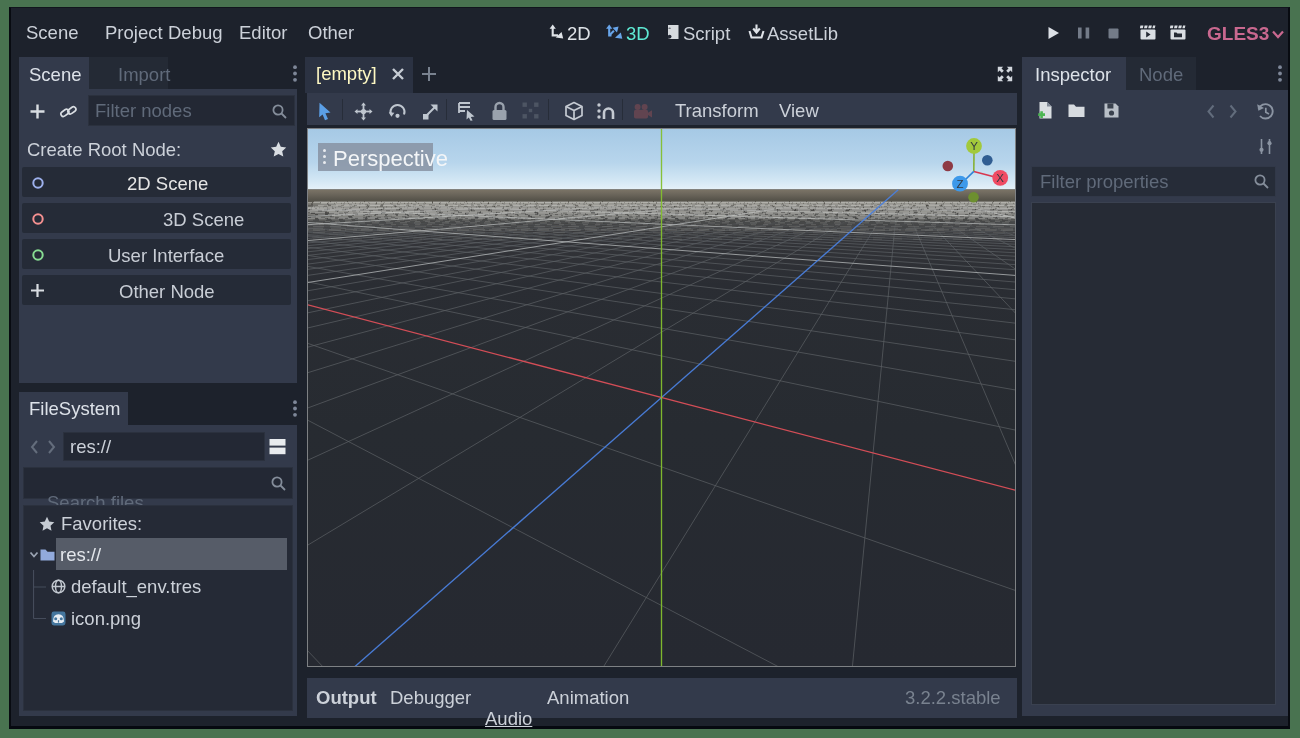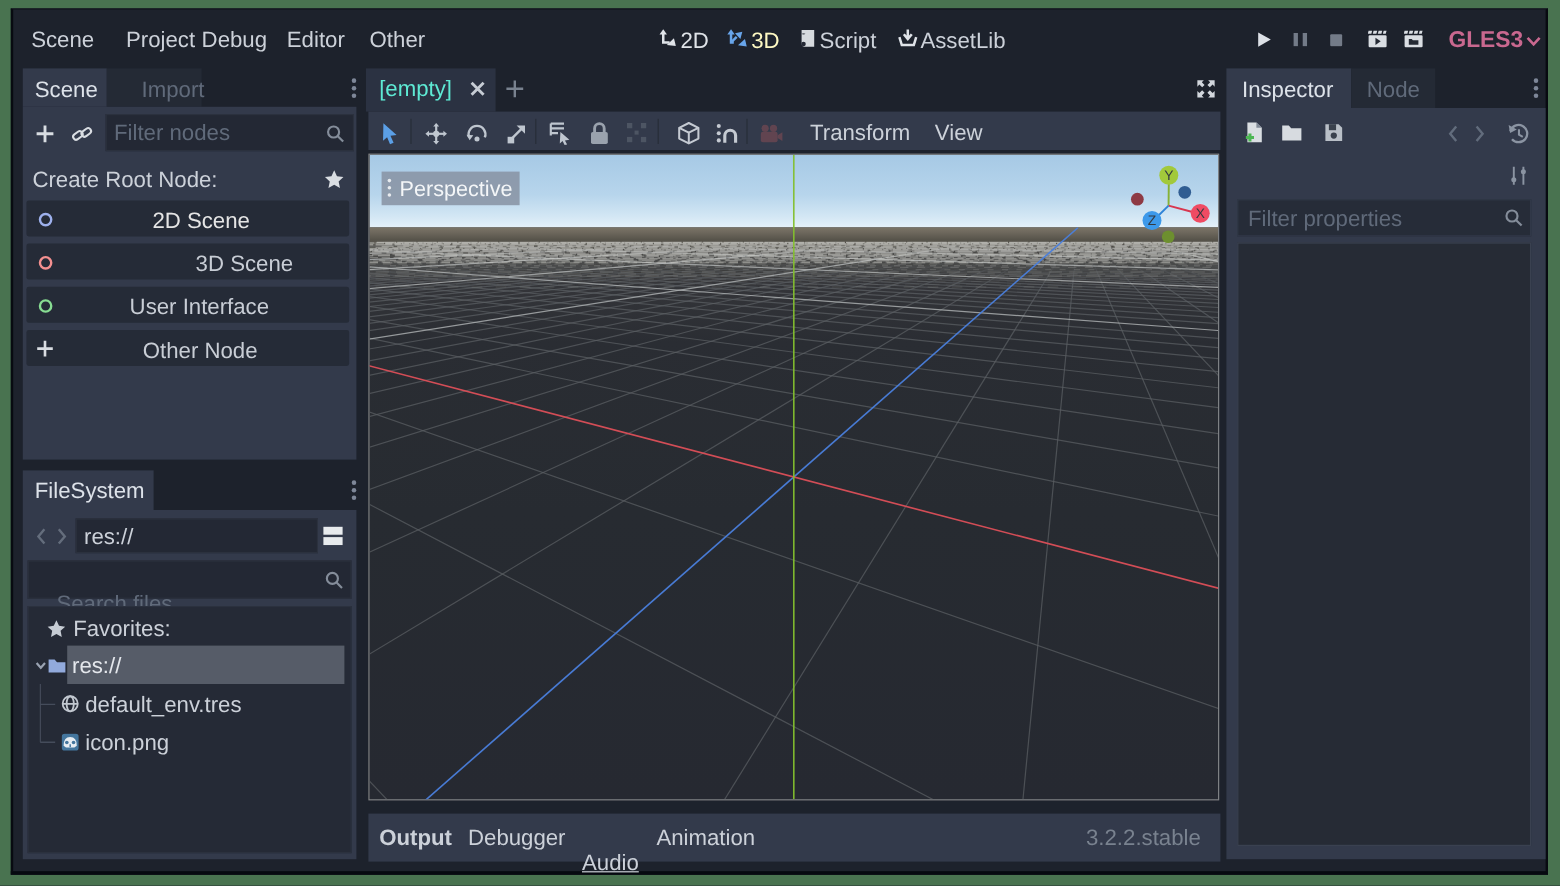--- a/index.html
+++ b/index.html
@@ -32,21 +32,21 @@
   <path d="M15.2 14.4 L13.6 7.9 L7.7 13.4 Z" fill="#dfe3e8"></path>
 </svg>
 <div class="txt" style="left:567px; top:25px; color:#dfe3e8;">2D</div>
 <svg class="abs" style="left:605px; top:24px;" width="18" height="16" viewBox="0 0 18 16">
   <path d="M4.2 3.5 V11.4 H6.5" stroke="#68a5ea" stroke-width="2.1" fill="none"></path>
   <path d="M4.2 0.4 L1.1 4.7 H7.3 Z" fill="#68a5ea"></path>
   <path d="M4.9 10.7 L8.9 6.7" stroke="#68a5ea" stroke-width="2.1" fill="none"></path>
   <path d="M13.6 2.4 L7.5 3.7 L12 8.6 Z" fill="#68a5ea"></path>
   <path d="M17.3 14.8 L15.8 8.6 L10 13.8 Z" fill="#68a5ea"></path>
 </svg>
-<div class="txt" style="left:626px; top:25px; color:#fef9c3;">3D</div>
+<div class="txt" style="left:626px; top:25px; color:#5eead4;">3D</div>
 <svg class="abs" style="left:665px; top:23px;" width="16" height="18" viewBox="0 0 16 18">
   <path d="M3 2 H13.5 V16 H5.5 Q3 16 3 13.5 Z" fill="#d6dade"></path>
   <path d="M3 5.2 Q4.6 3.6 6.2 5.2 Q4.6 6.8 3 5.2 Z" fill="#22273199"></path>
   <circle cx="4.6" cy="13.6" r="1.9" fill="#232834"></circle>
 </svg>
 <div class="txt" style="left:683px; top:25px;">Script</div>
 <svg class="abs" style="left:748px; top:23px;" width="17" height="18" viewBox="0 0 17 18">
   <path d="M8.5 1.5 V8.5 M5.2 5.5 L8.5 9.5 L11.8 5.5" stroke="#dfe3e8" stroke-width="2.1" fill="none"></path>
   <path d="M1.5 8 L3.5 14.5 H13.5 L15.5 8" stroke="#dfe3e8" stroke-width="2.1" fill="none"></path>
 </svg>
@@ -190,21 +190,21 @@
 <svg class="abs" style="left:51px; top:611px;" width="15" height="15" viewBox="0 0 15 15">
   <rect x="0.5" y="0.5" width="14" height="14" rx="2.4" fill="#44769e"></rect>
   <path d="M2 10.5 Q2 3.2 7.5 3.2 Q13 3.2 13 10.5 L11 12 H4 Z" fill="#e7edf3"></path>
   <circle cx="4.7" cy="7.8" r="1.5" fill="#44769e"></circle>
     <circle cx="10.3" cy="7.8" r="1.5" fill="#44769e"></circle>
   <rect x="6.9" y="9.2" width="1.2" height="2.4" fill="#44769e"></rect>
 </svg>
 <div class="txt" style="left:71px; top:610px;">icon.png</div>
 
 <div class="abs" style="left:305px; top:57px; width:108px; height:36px; background:#2b3242;"></div>
-<div class="txt" style="left:316px; top:65px; color:#5eead4;">[empty]</div>
+<div class="txt" style="left:316px; top:65px; color:#fef9c3;">[empty]</div>
 <svg class="abs" style="left:390px; top:66px;" width="16" height="16" viewBox="0 0 16 16">
   <path d="M3 3 L13 13 M13 3 L3 13" stroke="#c6ccd4" stroke-width="2.4"></path>
 </svg>
 <svg class="abs" style="left:421px; top:66px;" width="16" height="16" viewBox="0 0 16 16">
   <path d="M8 1 V15 M1 8 H15" stroke="#79828f" stroke-width="2"></path>
 </svg>
 <svg class="abs" style="left:997px; top:66px;" width="16" height="16" viewBox="0 0 16 16">
   <g fill="#d2d7dd">
   <path d="M0.8 0.8 H6.2 L4.5 2.5 L6.8 4.8 L4.8 6.8 L2.5 4.5 L0.8 6.2 Z"></path>
   <path d="M15.2 0.8 V6.2 L13.5 4.5 L11.2 6.8 L9.2 4.8 L11.5 2.5 L9.8 0.8 Z"></path>
@@ -729,21 +729,21 @@
 <text x="62.2" y="50">X</text>
 <text x="22" y="55.9">Z</text>
 </g>
 </svg>
 <div class="abs" style="left:318px; top:142.5px; width:115px; height:28px; background:rgba(135,146,162,0.85);"></div>
 <svg class="abs" style="left:322px; top:148px;" width="5" height="17" viewBox="0 0 5 17">
 <circle cx="2.5" cy="2.5" r="1.5" fill="#e8ebef"></circle>
     <circle cx="2.5" cy="8.5" r="1.5" fill="#e8ebef"></circle>
     <circle cx="2.5" cy="14.5" r="1.5" fill="#e8ebef"></circle>
 </svg>
-<div class="txt" style="left:333px; top:147.5px; color:#f4f6f8; font-size:18px;">Perspective</div>
+<div class="txt" style="left:333px; top:147.5px; color:#f4f6f8; font-size:22px;">Perspective</div>
 
 <div class="panel" style="left:307px; top:678px; width:710px; height:40px;"></div>
 <div class="txt" style="left:316px; top:689px;font-weight:bold;">Output</div>
 <div class="txt" style="left:390px; top:689px;">Debugger</div>
 <div class="txt" style="left:485px; top:710px;text-decoration:underline;">Audio</div>
 <div class="txt" style="left:547px; top:689px;">Animation</div>
 <div class="txt" style="left:905px; top:689px; color:#79828f;">3.2.2.stable</div>
 
 <div class="panel" style="left:1022px; top:57px; width:104px; height:33px;"></div>
 <div class="txt" style="left:1035px; top:66px; color:#dde2e9;">Inspector</div>

